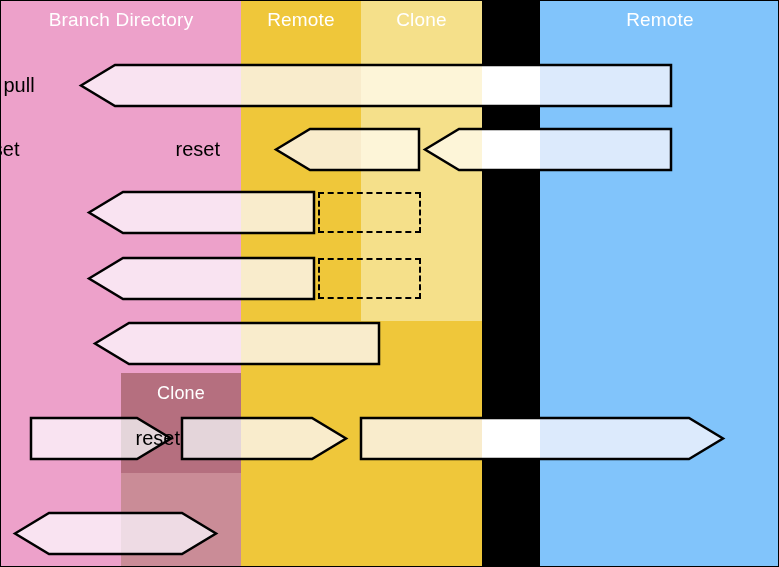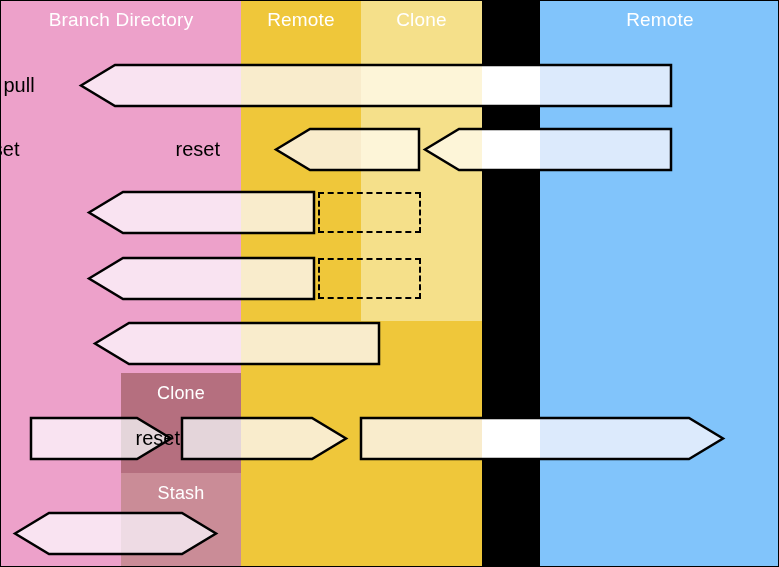--- a/index.html
+++ b/index.html
@@ -74,21 +74,20 @@
   <div class="band" id="band-remote" style="left: 539px; width: 240px; background: rgb(129, 196, 251); top: 0px; height: 567px;"></div>
 
   <div id="band-stage" style="left: 120px; top: 372px; width: 120px; height: 100px; background: rgb(181, 111, 127);"></div>
   <div id="band-stash" style="left: 120px; top: 472px; width: 120px; height: 95px; background: rgb(202, 140, 151);"></div>
 
   <div class="band-label" id="label-working" style="left: 0px; width: 240px;">Branch Directory</div>
   <div class="band-label" id="label-branch" style="left: 240px; width: 120px;">Remote</div>
   <div class="band-label" id="label-clone" style="left: 360px; width: 121px;">Clone</div>
   <div class="band-label" id="label-remote" style="left: 539px; width: 240px;">Remote</div>
   <div class="band-label" id="label-stage" style="left: 120px; width: 120px; top: 383px;">Clone</div>
-  <div class="band-label" id="label-stash" style="left: 120px; width: 120px; top: 483px;">Stash</div>
 
   <div class="dash-box" id="dash-reset-hard" style="left: 317px; top: 191px; width: 103px; height: 41px;"></div>
   <div class="dash-box" id="dash-rebase" style="left: 317px; top: 257px; width: 103px; height: 41px;"></div>
 
   <div id="arrow-layer">
       <div class="arrow-wrap" style="left: 0px; top: 0px; width: 779px; height: 567px; pointer-events: none;">
         <svg width="779" height="567" style="position: absolute; left: 0px; top: 0px;">
           <defs>
             <clipPath id="clip-pull-0">
               <polygon points="80,84.5 114,64 670,64 670,105 114,105"></polygon>

